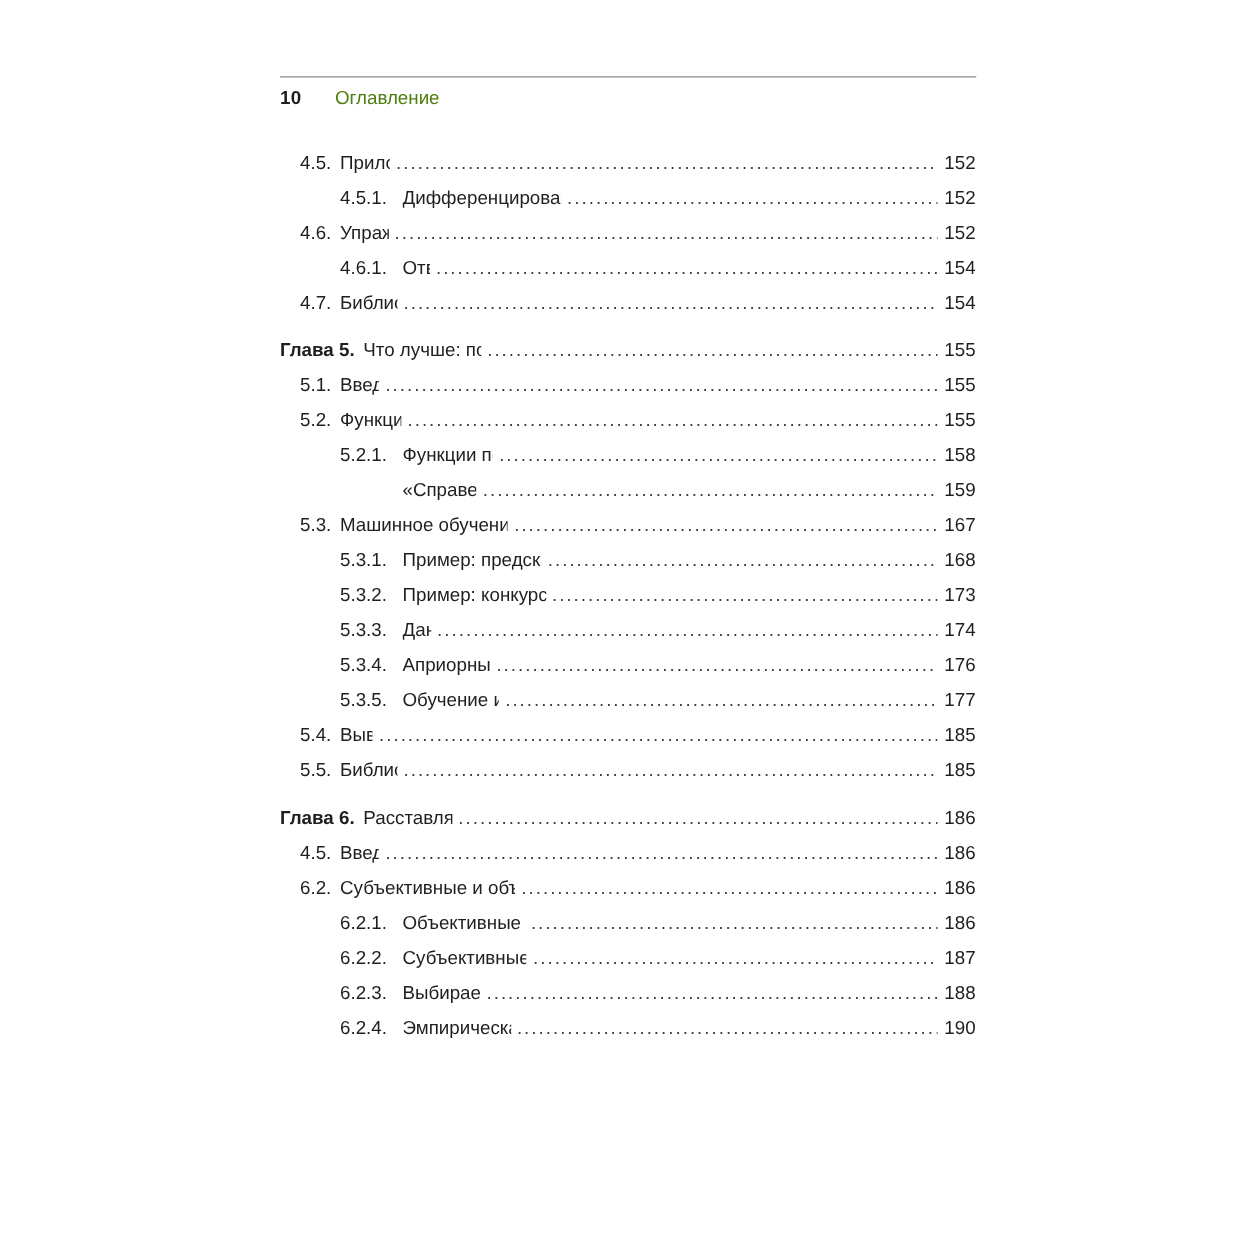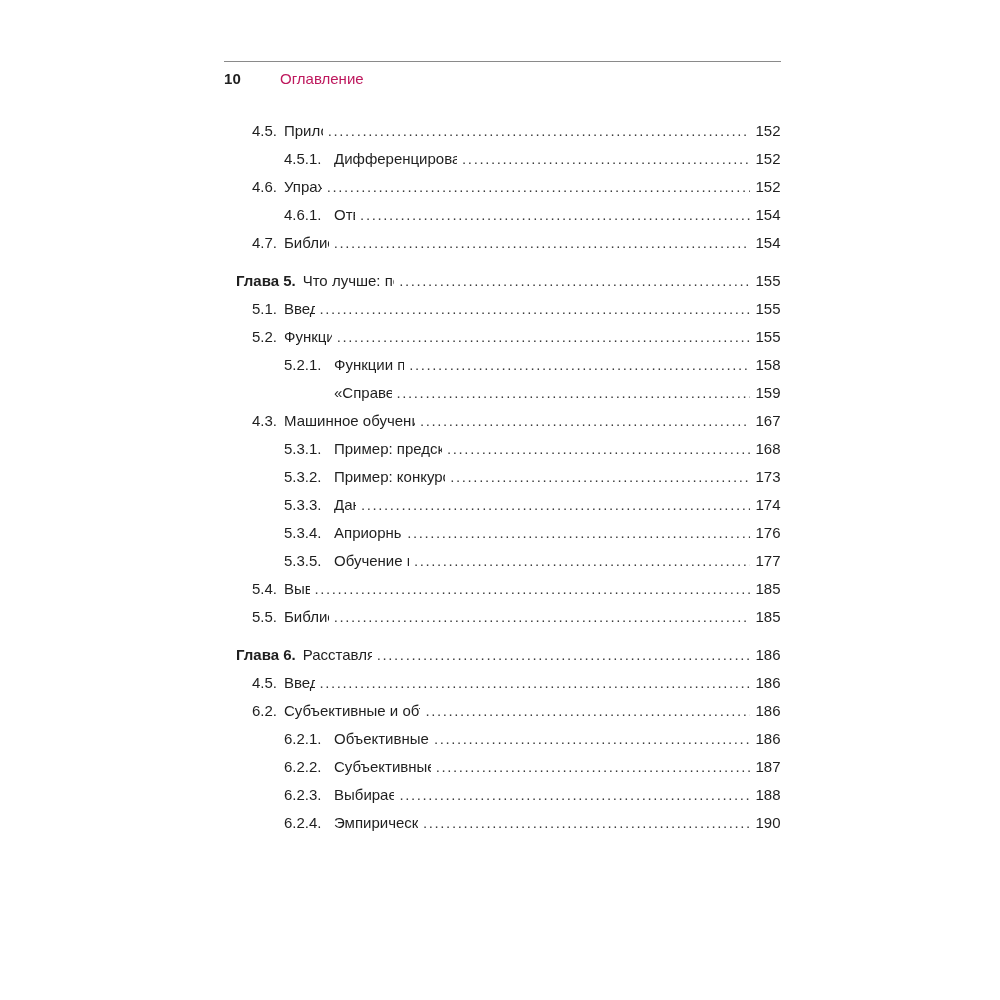--- a/index.html
+++ b/index.html
@@ -31,35 +31,33 @@
     font-size: 15px;
     line-height: 20px;
   }
   .folio {
     font-weight: 700;
     min-width: 44px;
     letter-spacing: 0.2px;
   }
   .head-title {
     font-weight: 400;
-    color: #be185d;
-    margin-left: 12px;
+    color: #4d7c0f;
   }
   
   .toc {
     margin-top: 32px;
     font-size: 15px;
   }
   .row {
     display: flex;
     align-items: baseline;
     line-height: 20px;
     margin-bottom: 8px;
     white-space: nowrap;
-    margin-left: 12px;
   }
   .row .num { flex: 0 0 auto; }
   .row.lvl1 .num { margin-left: 16px; width: 32px; }
   .row.lvl2 .num { margin-left: 48px; width: 50px; }
   .row.chapter { margin-top: 18px; }
   .row.chapter .num { font-weight: 700; margin-right: 7px; }
   .row.cont .num { margin-left: 98px; width: 0; }
   .row.tight { margin-bottom: 0; }
   .title { flex: 0 1 auto; overflow: hidden; }
   .leader {
@@ -145,21 +143,21 @@
           <span class="leader"></span>
           <span class="pagenum">158</span>
         </div>
         <div class="row cont">
           <span class="num"></span>
           <span class="title">«Справедливая цена»</span>
           <span class="leader"></span>
           <span class="pagenum">159</span>
         </div>
         <div class="row lvl1">
-          <span class="num">4.3.</span>
+          <span class="num">5.3.</span>
           <span class="title">Машинное обучение с помощью байесовских методов</span>
           <span class="leader"></span>
           <span class="pagenum">167</span>
         </div>
         <div class="row lvl2">
           <span class="num">5.3.1.</span>
           <span class="title">Пример: предсказание финансовых показателей</span>
           <span class="leader"></span>
           <span class="pagenum">168</span>
         </div>

